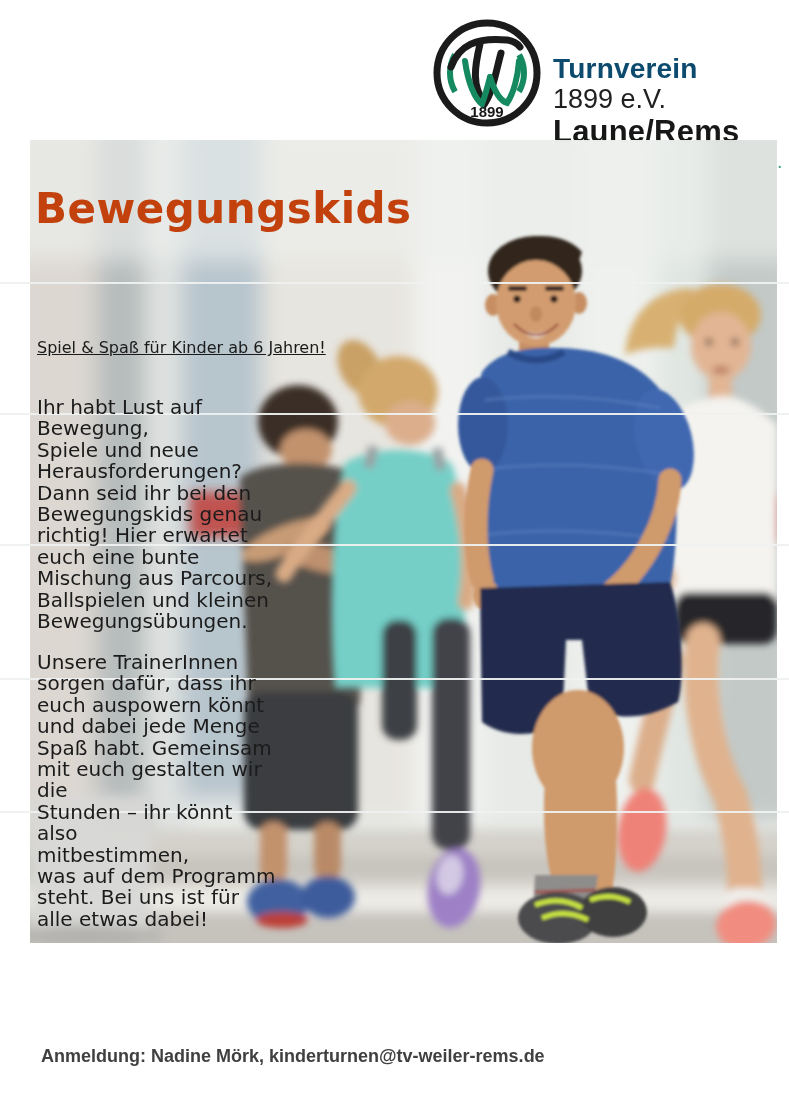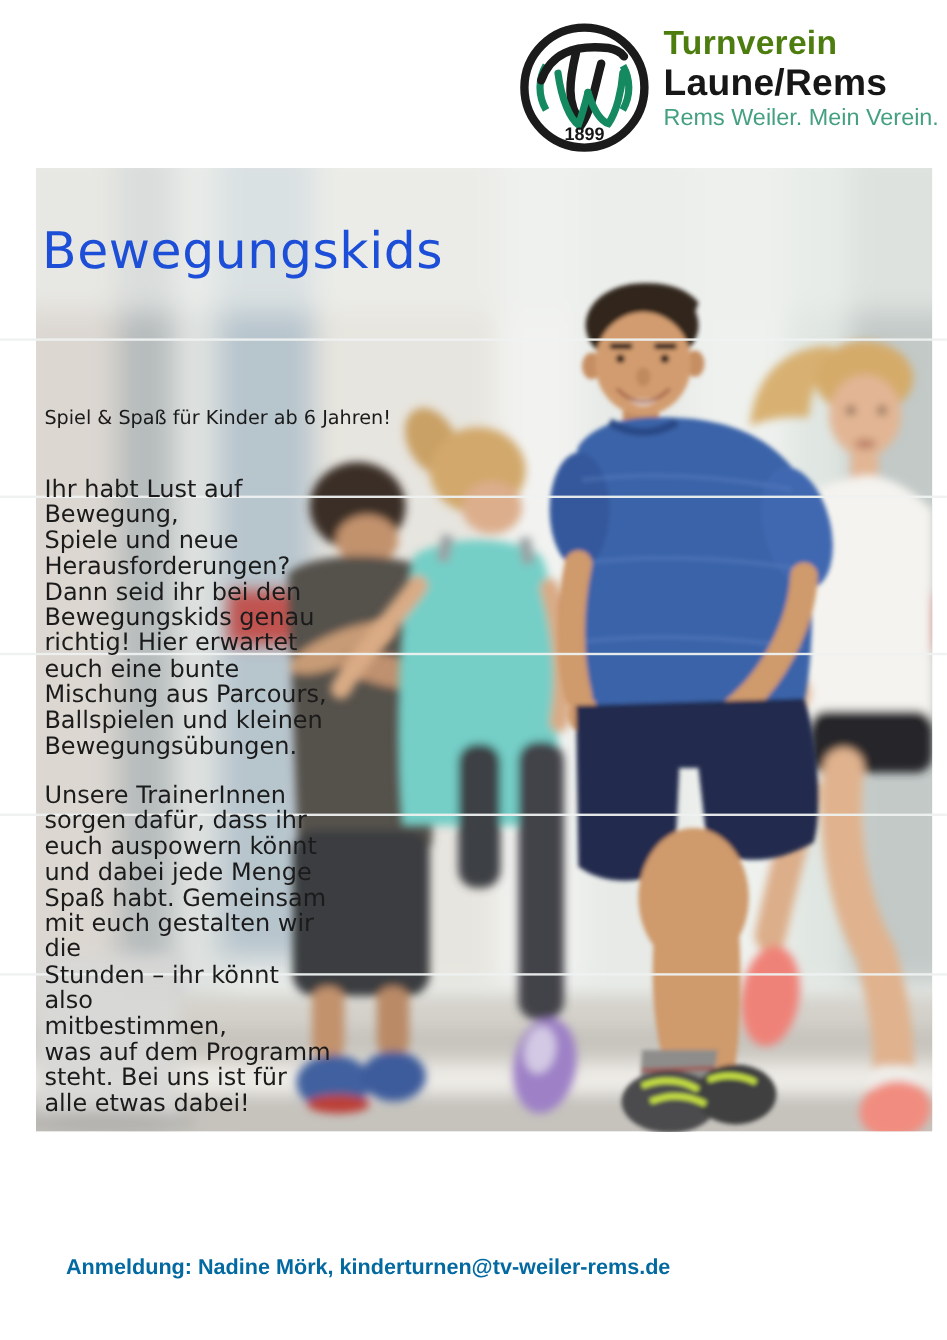--- a/index.html
+++ b/index.html
@@ -5,62 +5,63 @@
   html,body{margin:0;padding:0;background:#ffffff;}
   .page{
     position:relative;width:789px;height:1117px;margin:0 auto;
     background:#ffffff;overflow:hidden;
     font-family:"DejaVu Sans",sans-serif;color:#161616;
   }
   
   .logo-svg{position:absolute;left:430px;top:12px;width:114px;height:126px;}
   .header-text{position:absolute;left:553px;top:22px;line-height:1;
     font-family:"Liberation Sans",sans-serif;}
-  .org1{font-size:28px;font-weight:bold;color:#4d7c0f;letter-spacing:.2px;}
+  .org1{font-size:28px;font-weight:bold;color:#0c4a6e;letter-spacing:.2px;margin-top:33px;}
   .org2{font-size:27px;font-weight:400;color:#202020;margin-top:3px;}
   .org3{font-size:31px;font-weight:bold;color:#171717;margin-top:3px;letter-spacing:.2px;}
   .tagline{font-size:19.5px;font-weight:500;color:#45a082;margin-top:5px;}
   
   .photo{position:absolute;left:30px;top:140px;width:747px;height:803px;overflow:hidden;z-index:1;}
   .photo svg{display:block;}
   .gridline{position:absolute;left:0;width:789px;height:2px;
     background:rgba(238,241,240,.95);z-index:3;}
   
   .otext{position:absolute;z-index:4;white-space:pre-line;}
-  .title{left:35px;top:184px;font-size:42px;font-weight:normal;color:#1d4ed8;letter-spacing:.5px;}
+  .title{left:35px;top:184px;font-size:42px;font-weight:bold;color:#c2410c;letter-spacing:.5px;}
   .schedule{left:37px;top:241px;font-size:19px;font-weight:bold;line-height:27px;color:#141414;}
-  .subhead{left:37px;top:338px;font-size:16px;color:#1a1a1a;}
+  .subhead{left:37px;top:338px;font-size:16px;color:#1a1a1a;text-decoration:underline;}
   .para{left:37px;width:240px;font-size:20px;line-height:21.4px;color:#1b1b1b;margin-top:16px;}
   .para1{top:381px;}
   .para2{top:636px;}
   
   .finfo{left:55px;top:982px;width:720px;font-family:"Liberation Sans",sans-serif;
     font-size:17.5px;line-height:25.5px;color:#212121;}
-  .fcontact{left:55px;top:1046px;font-family:"Liberation Sans",sans-serif;
-    font-size:18px;font-weight:bold;color:#0369a1;}
+  .fcontact{left:41px;top:1046px;font-family:"Liberation Sans",sans-serif;
+    font-size:18px;font-weight:bold;color:#404040;}
 </style>
 </head>
 <body>
 
 <div class="page">
 
   <svg class="logo-svg" viewBox="0 0 114 126">
     <g>
       <circle cx="57" cy="61" r="50" fill="#ffffff" stroke="#1b1b1b" stroke-width="7"></circle>
       <circle cx="57" cy="61" r="37" fill="none" stroke="#15895f" stroke-width="6" stroke-dasharray="39 77 39 77.5" stroke-dashoffset="19.5"></circle>
       <path d="M 21 55 C 29 33 47 25 77 28 C 83 29 87 31 90 35" stroke="#1b1b1b" stroke-width="7" fill="none" stroke-linecap="round"></path>
       <path d="M 50 32 C 45 53 41 75 55 91 C 63 79 66 59 71 41" stroke="#1b1b1b" stroke-width="7" fill="none" stroke-linecap="round"></path>
       <path d="M 35 49 C 38 71 45 87 52 92 C 56 81 58 73 60 65" stroke="#15895f" stroke-width="6" fill="none" stroke-linecap="round"></path>
       <path d="M 60 65 C 65 81 71 89 77 91 C 84 81 88 63 89 49" stroke="#15895f" stroke-width="6" fill="none" stroke-linecap="round"></path>
       <text x="57" y="105" text-anchor="middle" font-family="Liberation Sans, sans-serif" font-size="15" font-weight="600" fill="#161616">1899</text>
     </g>
   </svg>
 
   <div class="header-text">
     <div class="org1">Turnverein</div>
+    <div class="org2">1899 e.V.</div>
     <div class="org3">Laune/Rems</div>
     <div class="tagline">Rems Weiler. Mein Verein.</div>
   </div>
 
   <div class="photo">
     <svg width="747" height="803" viewBox="0 0 747 803">
       <defs>
         <filter id="f-bg" x="-20%" y="-20%" width="140%" height="140%">
             <feGaussianBlur stdDeviation="11"></feGaussianBlur>
           </filter>

